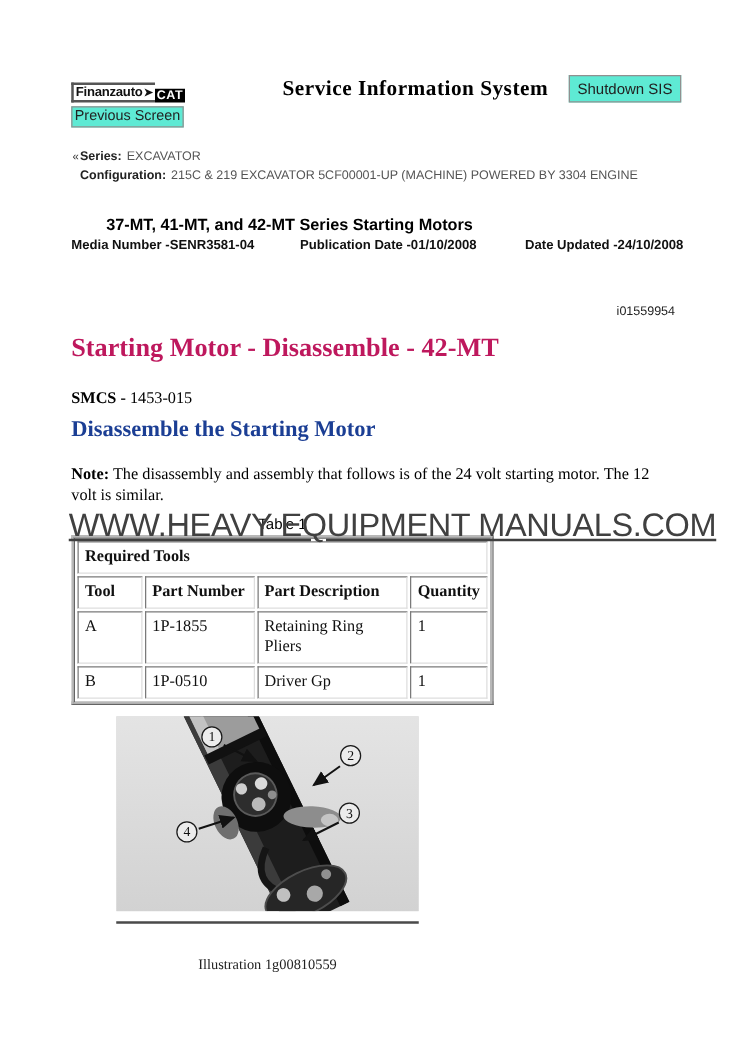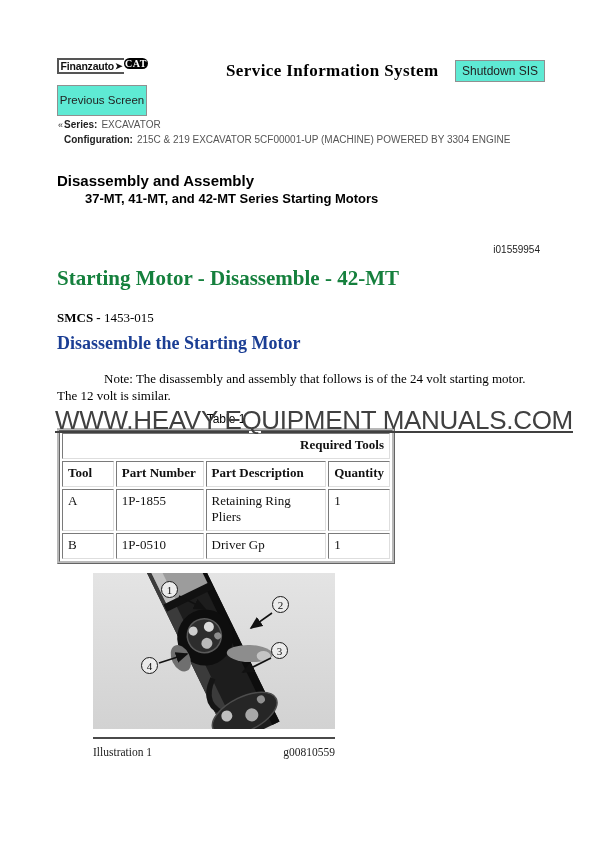--- a/index.html
+++ b/index.html
@@ -9,52 +9,51 @@
     position: relative;
     font-family: "Liberation Sans", sans-serif;
     color: #111;
     overflow: hidden;
   }
 
   
   .logo-box {
     position: absolute; left: 57px; top: 58px;
     width: 91px; height: 24px;
-    display: flex; align-items: flex-start;
+    display: flex; align-items: flex-end;
   }
   .logo-white {
     flex: 1; background: #fff;
     border: 2px solid #555; border-right: none;
     display: flex; align-items: center; justify-content: center;
     font-weight: bold; font-size: 10.5px; letter-spacing: -0.2px;
     white-space: nowrap;
   }
   .logo-arrow { font-size: 9px; margin-left: 1px; }
   .logo-cat {
     width: 24px; background: #000; color: #fff;
     display: flex; align-items: center; justify-content: center;
     font-weight: bold; font-size: 10px; letter-spacing: 0.5px;
-    font-family: Liberation Serif, serif;
-    border-radius: 12px;
+    font-family: Liberation Sans, sans-serif;
   }
   .sis-title {
     position: absolute; left: 226px; top: 61px;
     font-family: "Liberation Serif", serif;
     font-weight: bold; font-size: 17px; letter-spacing: 0.4px;
     color: #000; white-space: nowrap;
   }
   .btn {
     background: #5eead4; border: 1px solid #909090;
     color: #222; text-align: center;
     font-size: 12px; line-height: 1;
     display: flex; align-items: center; justify-content: center;
     cursor: pointer; white-space: nowrap;
   }
   .shutdown-btn { position: absolute; left: 455px; top: 60px; width: 90px; height: 22px; }
-  .prev-btn { position: absolute; left: 57px; top: 85px; width: 90px; height: 31px; font-size: 11.5px; border-width: 1px; }
+  .prev-btn { position: absolute; left: 57px; top: 85px; width: 90px; height: 17px; font-size: 11.5px; border-width: 1px; }
 
   
   .product-info { position: absolute; left: 58px; top: 118px; font-size: 10px; line-height: 14.5px; }
   .product-info .marker { font-size: 9px; color: #333; margin-right: 1px; }
   .product-info .lbl { font-weight: bold; color: #222; }
   .product-info .val { color: #555; margin-left: 4px; }
   .product-row.indent { padding-left: 6px; }
 
   
   .doc-header { position: absolute; left: 57px; top: 171px; width: 488px; }
@@ -67,34 +66,34 @@
   .meta-upd { left: 363px; }
 
   
   .doc-id {
     position: absolute; left: 57px; top: 244px; width: 483px;
     text-align: right; font-size: 10px; color: #222;
   }
   .article-title {
     position: absolute; left: 57px; top: 266px;
     font-family: "Liberation Serif", serif;
-    font-weight: bold; font-size: 21px; color: #15803d; white-space: nowrap;
+    font-weight: bold; font-size: 21px; color: #be185d; white-space: nowrap;
   }
   .smcs { position: absolute; left: 57px; top: 310px; font-family: "Liberation Serif", serif; font-size: 13px; color: #000; }
   .smcs .lbl { font-weight: bold; }
   .section-heading {
     position: absolute; left: 57px; top: 333px;
     font-family: "Liberation Serif", serif;
     font-weight: bold; font-size: 18px; color: #1b3e94; white-space: nowrap;
   }
   .note {
     position: absolute; left: 57px; top: 371px; width: 472px;
     font-family: "Liberation Serif", serif; font-size: 13px; line-height: 16.5px; color: #000;
   }
-  .note .lbl { font-weight: normal; margin-left: 47px; }
+  .note .lbl { font-weight: bold; }
 
   
   .watermark {
     position: absolute; left: 55px; top: 405px;
     font-size: 26px; letter-spacing: -0.3px;
     color: #404040; text-decoration: underline;
     white-space: nowrap; z-index: 5;
   }
 
   
@@ -111,21 +110,21 @@
     background: #fff; z-index: 2;
   }
   table.tools th, table.tools td {
     border: 1px solid;
     border-color: #7a7a7a #dedede #dedede #7a7a7a;
     padding: 3px 5px 5px 5px;
     text-align: left; vertical-align: top;
     font-size: 13px;
   }
   table.tools th { font-weight: bold; }
-  table.tools .title-cell { text-align: right; }
+  table.tools .title-cell { text-align: left; }
   col.c-tool { width: 52px; } col.c-part { width: 88px; } col.c-desc { width: 121px; } col.c-qty { width: 61px; }
 
   
   .illus {
     position: absolute; left: 93px; top: 573px; width: 242px; height: 156px;
     background: #dcdcdc; overflow: hidden;
   }
   .illus svg { position: absolute; left: 0; top: 0; }
   .callout {
     position: absolute; width: 17px; height: 17px;
@@ -134,22 +133,22 @@
     display: flex; align-items: center; justify-content: center;
     font-family: "Liberation Serif", serif; font-size: 11px; color: #111;
     z-index: 3;
   }
   .callout-1 { left: 68px; top: 8px; }
   .callout-2 { left: 179px; top: 23px; }
   .callout-3 { left: 178px; top: 69px; }
   .callout-4 { left: 48px; top: 84px; }
   .illus-rule { position: absolute; left: 93px; top: 737px; width: 242px; height: 2px; background: #4a4a4a; }
   .illus-captions {
-    position: absolute; left: 93px; top: 746px; width: 242px;
-    display: flex; justify-content: space-between;
+    position: absolute; left: 93px; top: 766px; width: 242px;
+    display: flex; justify-content: center;
     font-family: "Liberation Serif", serif; font-size: 11.5px; color: #222;
   }
 </style>
 </head>
 <body>
 
 <div class="logo-box">
   <span class="logo-white">
     <span>Finanzauto</span>
       <span class="logo-arrow">➤</span>
@@ -165,22 +164,26 @@
 <div class="product-info">
   <div class="product-row">
     <span class="marker">«</span><span class="lbl">Series:</span><span class="val">EXCAVATOR</span>
   </div>
   <div class="product-row indent">
     <span class="lbl">Configuration:</span><span class="val">215C &amp; 219 EXCAVATOR 5CF00001-UP (MACHINE) POWERED BY 3304 ENGINE</span>
   </div>
 </div>
 
 <div class="doc-header">
-  <div class="doc-title">Disassembly and Assembly</div>
   <div class="doc-subtitle">37-MT, 41-MT, and 42-MT Series Starting Motors</div>
+  <div class="doc-meta">
+    <span class="meta-media">Media Number -SENR3581-04</span>
+    <span class="meta-pub">Publication Date -01/10/2008</span>
+    <span class="meta-upd">Date Updated -24/10/2008</span>
+  </div>
 </div>
 
 <div class="doc-id">i01559954</div>
 
 <h1 class="article-title">Starting Motor - Disassemble - 42-MT</h1>
 
 <div class="smcs">
   <span class="lbl">SMCS -</span>
   <span>1453-015</span>
 </div>

